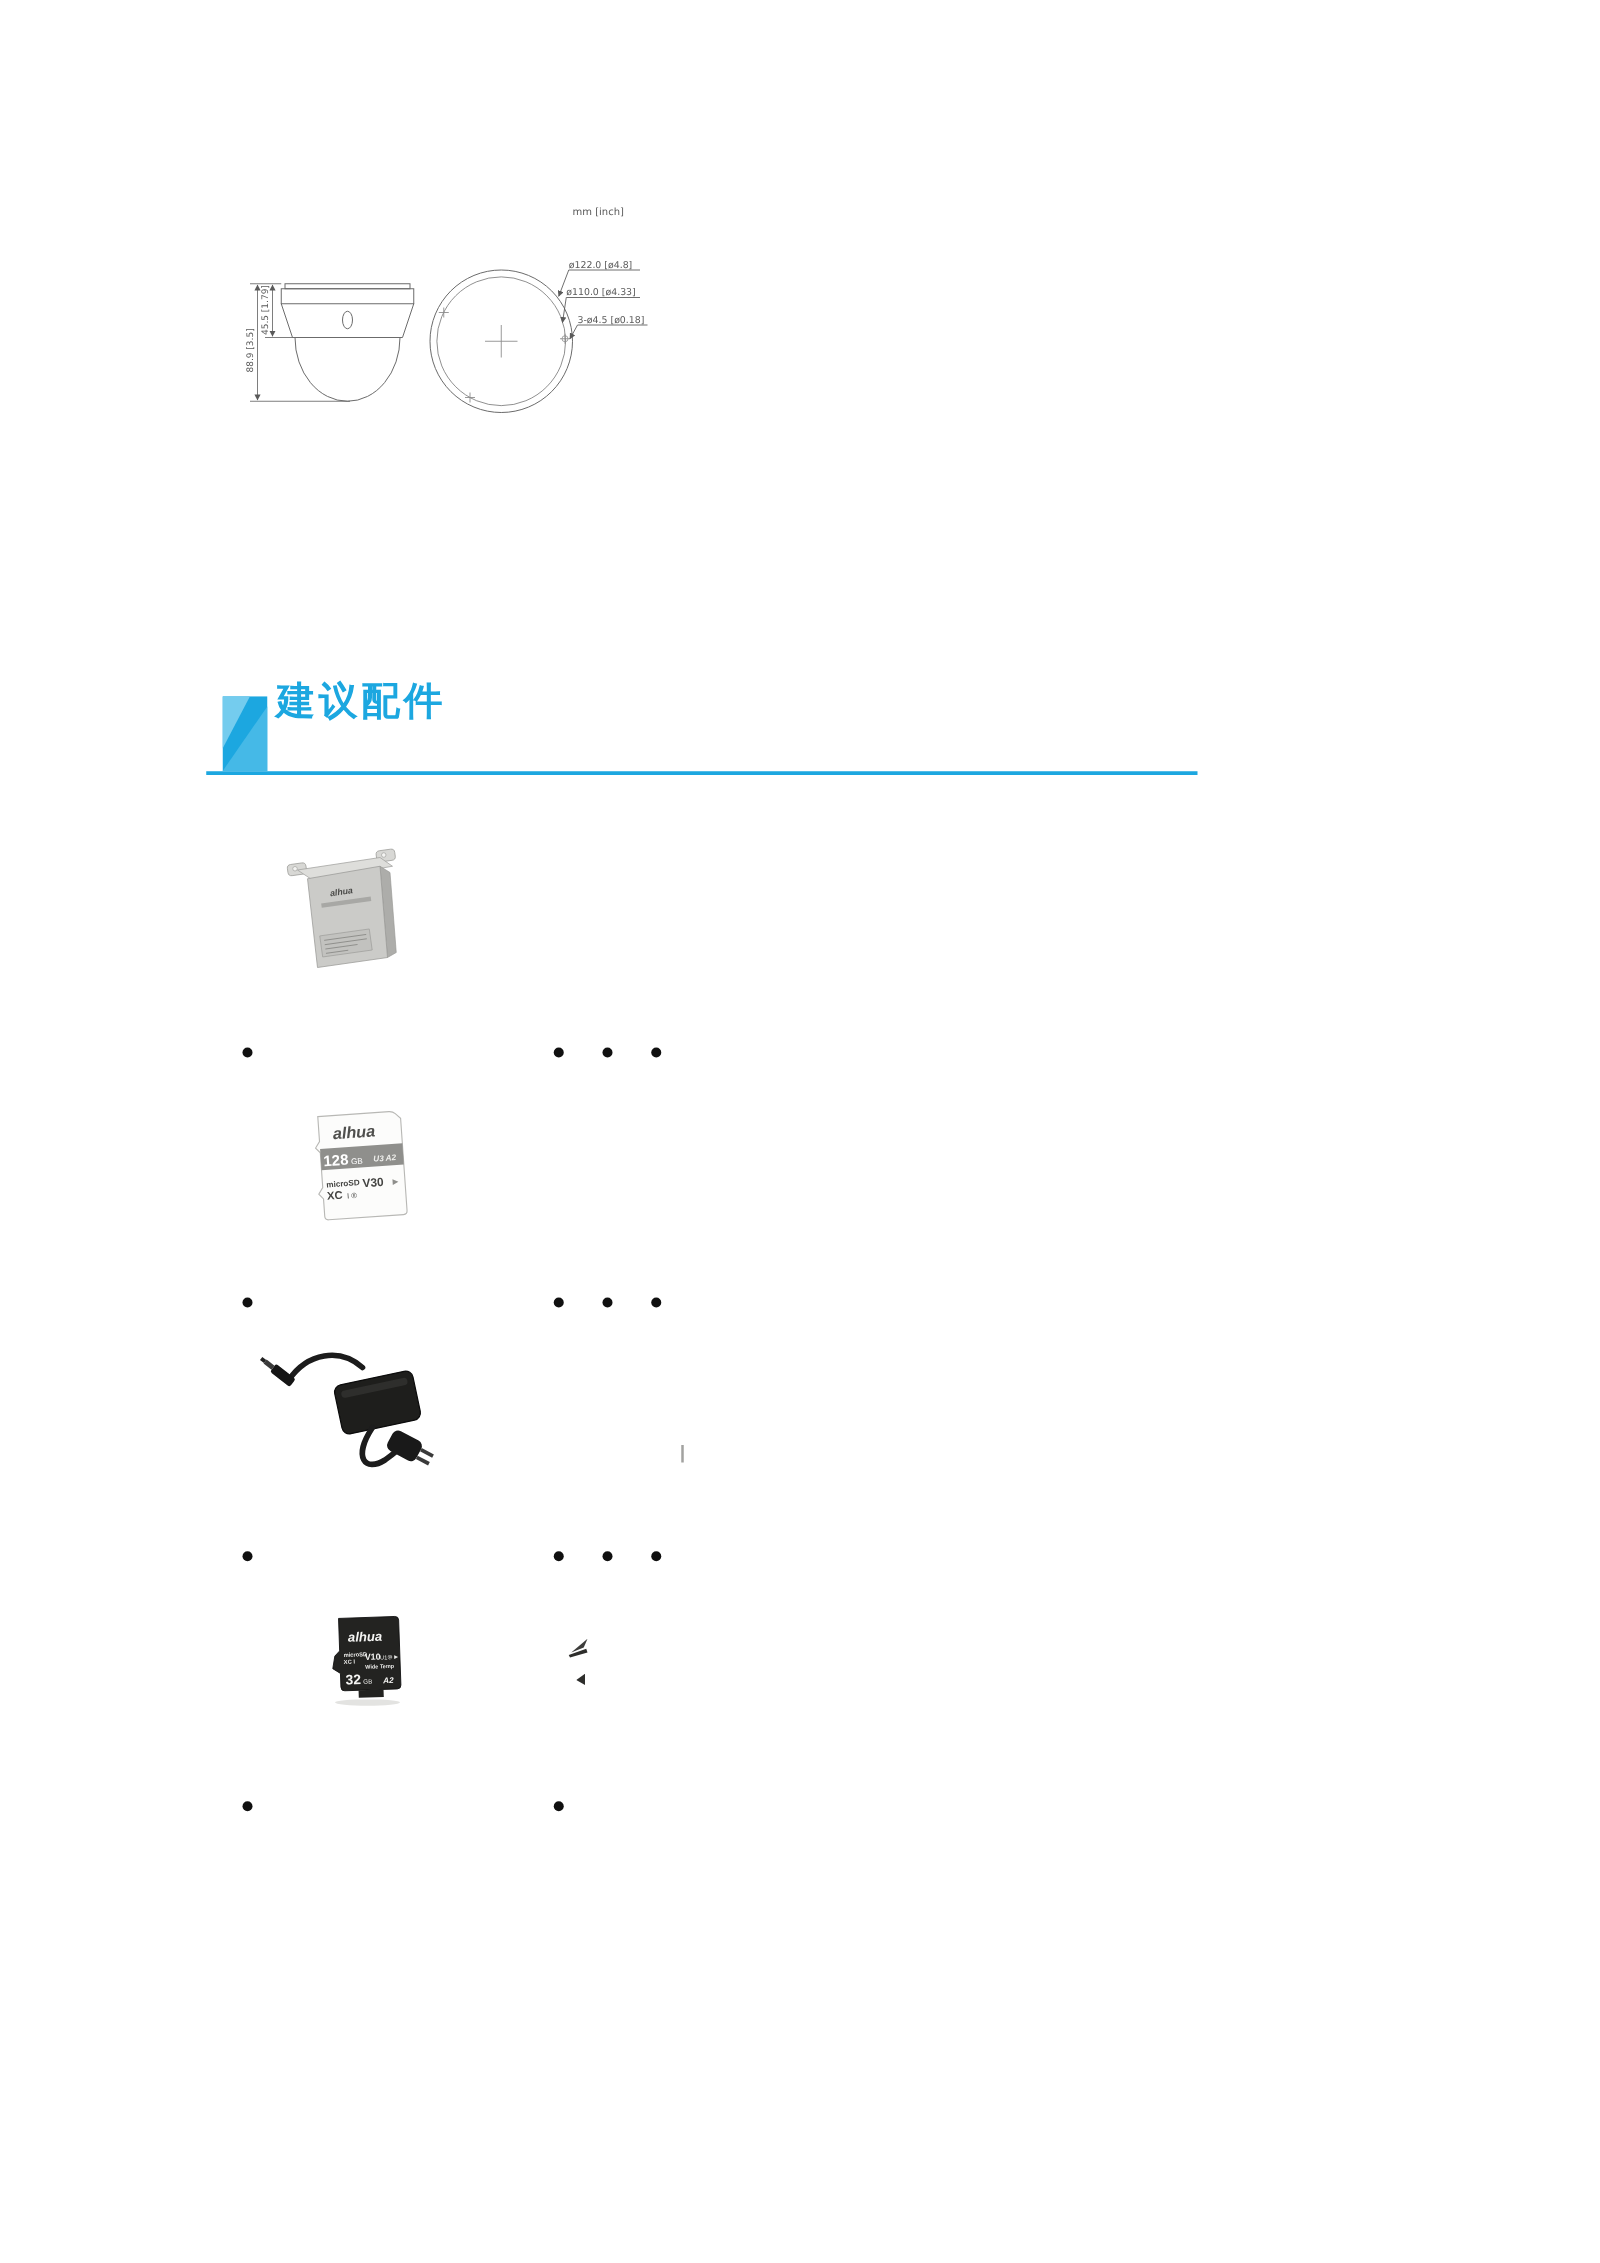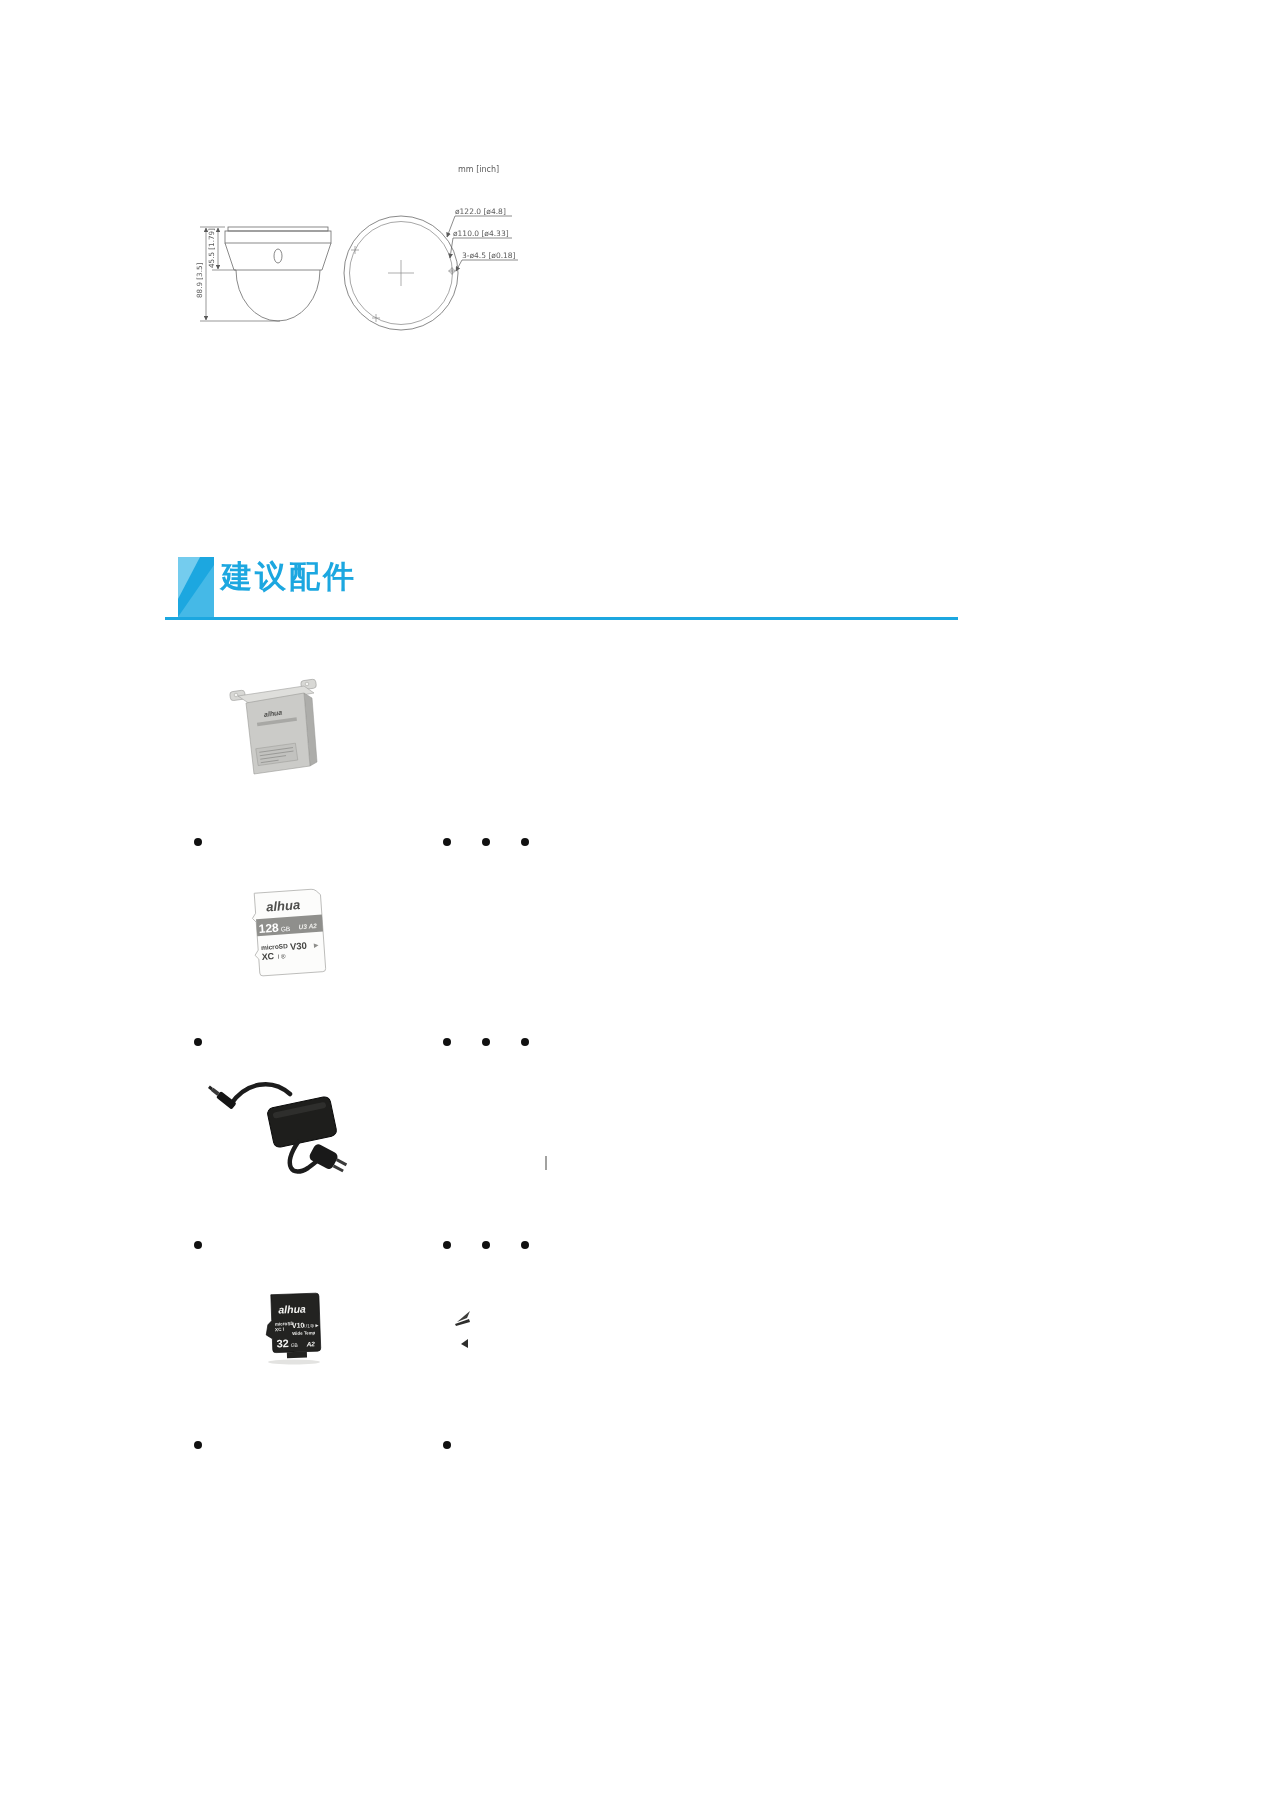--- a/index.html
+++ b/index.html
@@ -10,21 +10,21 @@
     overflow:hidden;
     font-family:"Liberation Sans", sans-serif;
   }
   .abs{position:absolute;}
   
   #dim-figure{left:150px;top:148px;}
   .dim-text{font-family:"DejaVu Sans", sans-serif;fill:#5a5a5a;}
   
   #section-icon{left:178px;top:557px;}
   #section-title{
-    left:221px;top:558px;
+    left:221px;top:542px;
     font-size:31px;font-weight:bold;color:#1ca7e0;
     letter-spacing:3px;line-height:1.2;
   }
   #section-rule{
     left:165px;top:617px;width:793px;height:3px;background:#1ca7e0;
   }
   
   .bullet{
     width:8px;height:8px;border-radius:50%;background:#101010;
   }

